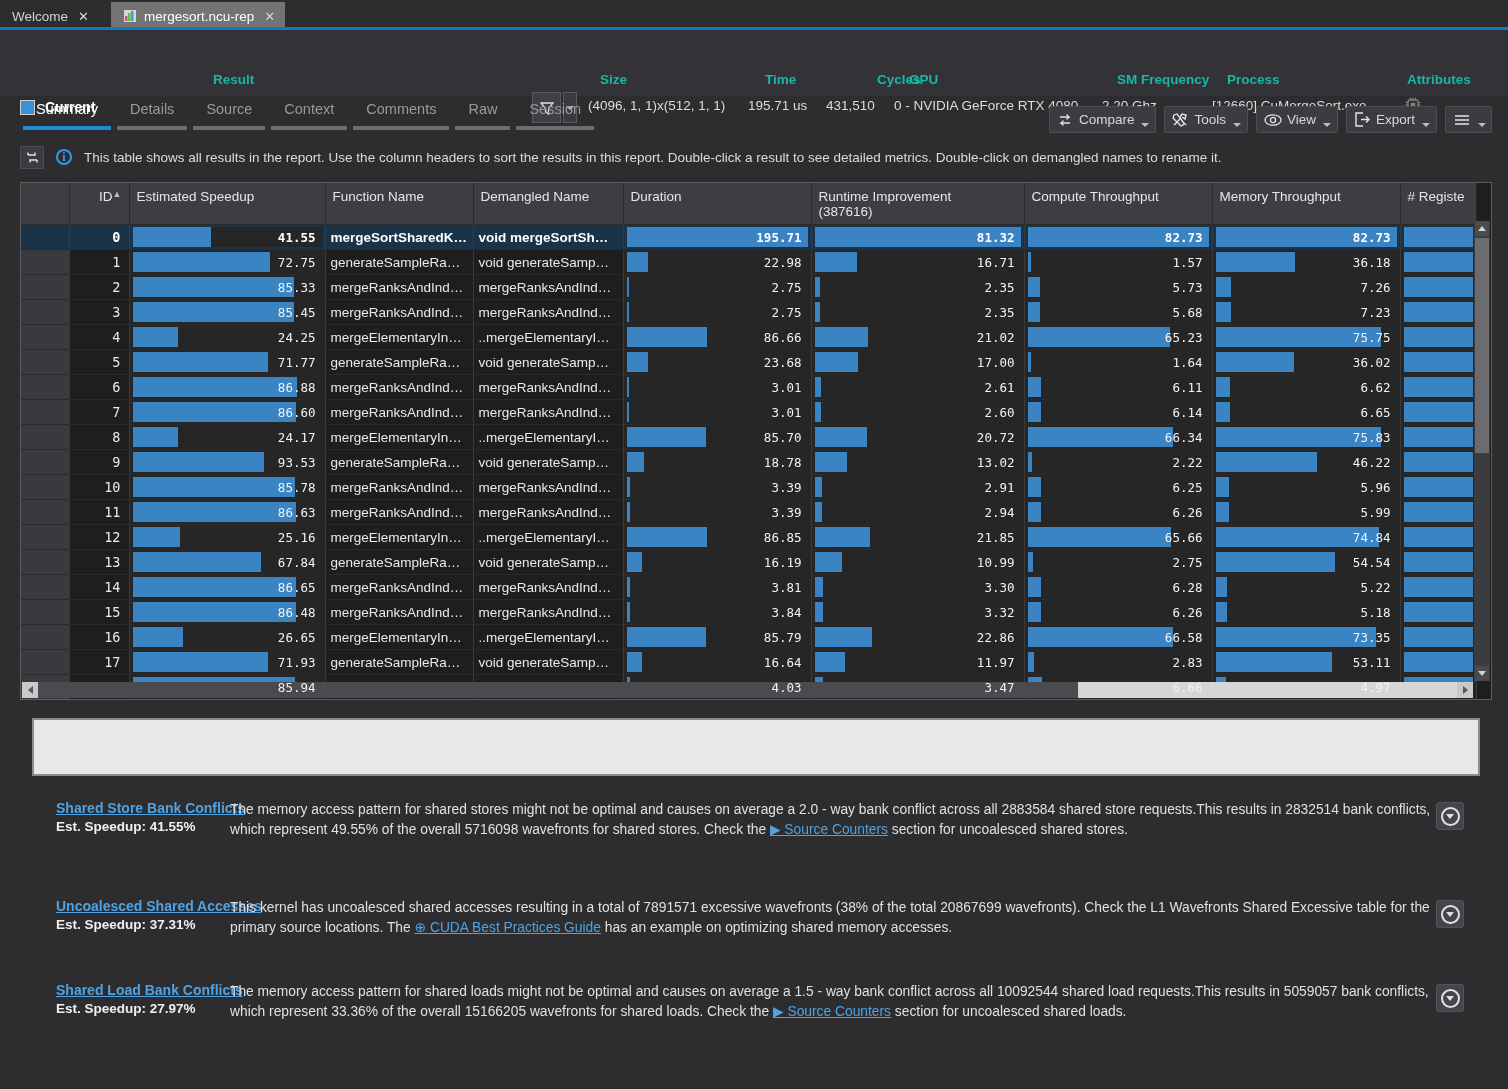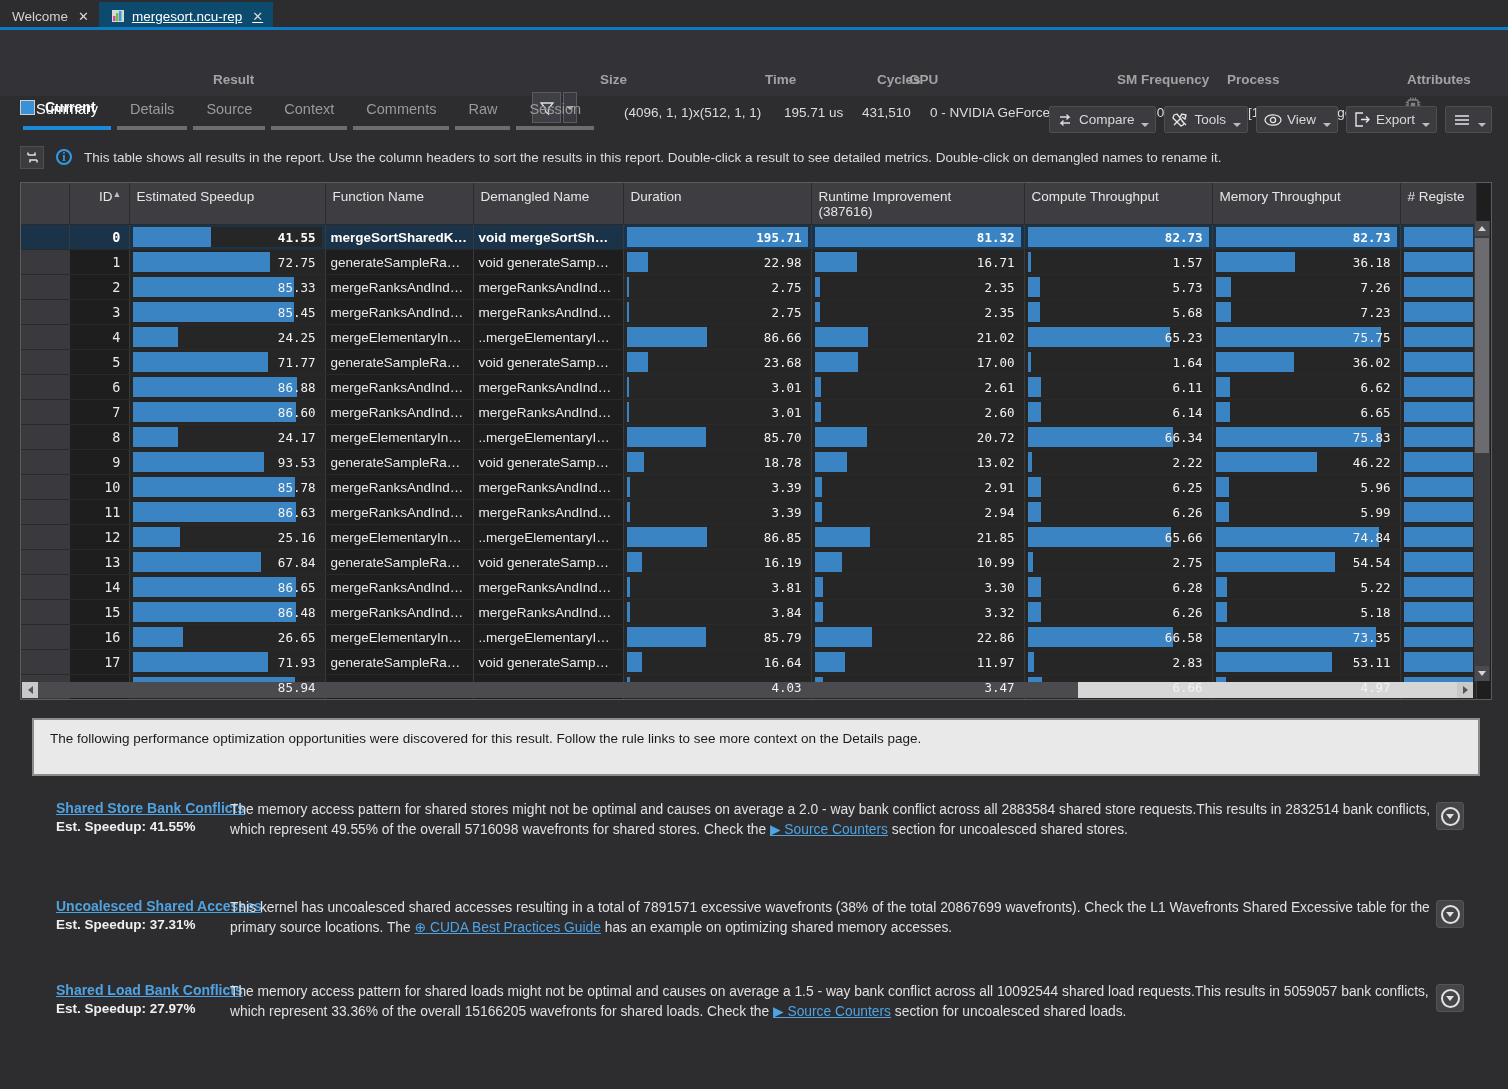--- a/index.html
+++ b/index.html
@@ -6,35 +6,35 @@
   html, body {
     width: 1508px; height: 1089px;
     background: #2d2d30;
     font-family: "Liberation Sans", sans-serif;
     overflow: hidden;
   }
   body { font-size: 13px; color: #e8e8e8; }
 
   
   .tabbar { height: 30px; background: #2d2d30; display: flex; align-items: flex-end;
-            position: relative; }
+            position: relative; gap: 12px; }
   .tab { height: 28px; display: flex; align-items: center; gap: 7px;
          padding: 0 10px 0 12px; font-size: 13.5px; color: #d2d2d2; cursor: default; }
-  .tab.active { background: #0c4a6e; color: #ffffff; text-decoration: underline; }
+  .tab.active { background: #737373; color: #ffffff; }
   .tab .x { font-size: 13px; color: #d8d8d8; margin-left: 3px; }
   .tab-icon { width: 14px; height: 14px; position: relative; display:inline-block; }
   .tab-icon svg { display:block; }
   .tabbar-underline { position: absolute; left: 0; right: 0; bottom: 0; height: 3px;
                       background: #0d7ac4; }
 
   
   .header { position: relative; height: 66px; background: #333337; }
   .hdr-cell { position: absolute; font-size: 13.5px; }
-  .hdr-label { font-weight: bold; color: #a3a3a3; top: 42px; padding-left: 15px; }
-  .hdr-value { color: #dcdcdc; top: 75px; white-space: nowrap; margin-left: 36px; }
+  .hdr-label { font-weight: bold; color: #14b8a6; top: 42px; padding-left: 15px; }
+  .hdr-value { color: #dcdcdc; top: 68px; white-space: nowrap; }
 
   .current-box { position:absolute; left: 20px; top: 69px; display: flex;
                  align-items: center; gap: 10px; }
   .swatch { width: 15px; height: 15px; background: #3a91d6; border: 1px solid #cfcfcf; }
   .current-label { font-weight: bold; font-size: 14px; color: #ffffff; }
 
   .result-combo { position: absolute; left: 198px; top: 62px; width: 325px; height: 31px;
                   background: #3f3f46; border: 1px solid #5a5a5f; display: flex;
                   align-items: center; }
   .result-combo .txt { flex: 1; padding-left: 9px; font-size: 13.5px; color: #e6e6e6;
@@ -1162,21 +1162,20 @@
       <span style="width:0;height:0;border-top:4px solid transparent;border-bottom:4px solid transparent;border-right:5px solid #555;"></span>
     </div>
     <div class="hthumb"></div>
     <div class="hbtn" style="right:0;">
       <span style="width:0;height:0;border-top:4px solid transparent;border-bottom:4px solid transparent;border-left:5px solid #555;"></span>
     </div>
   </div>
 </div>
 
 <div class="notebox">
-  <div>The following performance optimization opportunities were discovered for this result. Follow the rule links to see more context on the Details page.</div>
 </div>
 
 <div id="rules-host">
     <div class="rule" style="top: 800px;">
       <div class="rule-left">
         <div class="rule-title">Shared Store Bank Conflicts</div>
         <div class="rule-speed">Est. Speedup: 41.55%</div>
       </div>
       <div class="rule-body"><span>The memory access pattern for shared stores might not be optimal and causes on average a 2.0 - way bank conflict across all 2883584 shared store requests.This results in 2832514 bank conflicts, which represent 49.55% of the overall 5716098 wavefronts for shared stores. Check the </span><a href="#">▶ Source Counters</a><span> section for uncoalesced shared stores.</span></div>
     </div>

